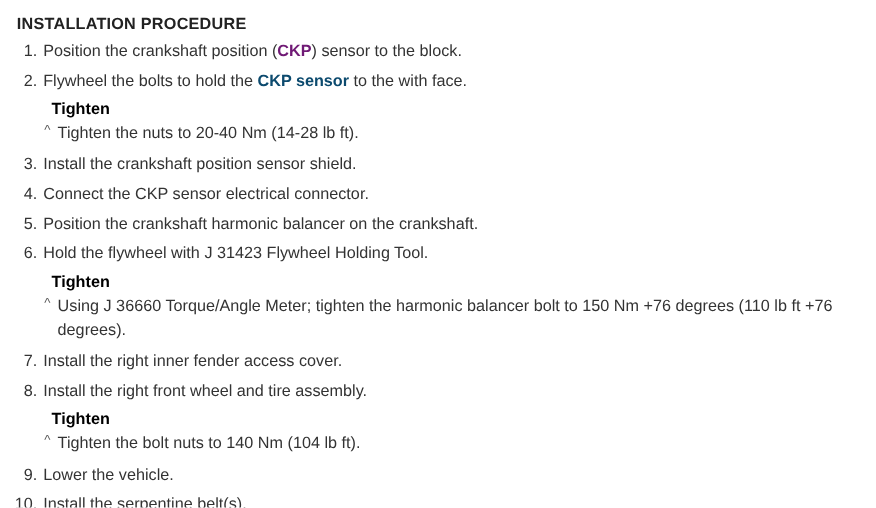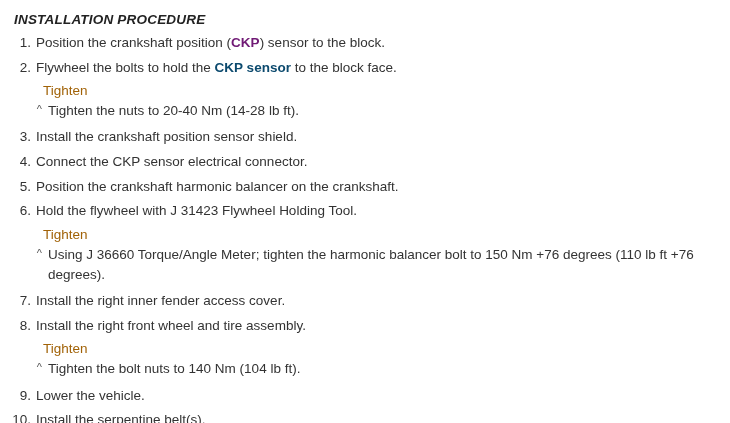--- a/index.html
+++ b/index.html
@@ -19,43 +19,42 @@
     padding: 10px 10px 0 10px;
     box-sizing: border-box;
     width: 730px;
   }
   .proc-title {
     font-weight: bold;
     font-size: 13.5px;
     color: #222222;
     letter-spacing: 0.2px;
     margin: 2px 0 6px 4px;
-    font-style: italic;
   }
   .step {
     display: flex;
     align-items: flex-start;
     margin: 0 0 5px 0;
     line-height: 1.45;
   }
   .step-num {
     width: 26px;
     min-width: 26px;
     text-align: right;
     padding-right: 5px;
     box-sizing: border-box;
     color: #333333;
   }
   .step-text {
     flex: 1;
     color: #333333;
   }
   .tighten-head {
-    font-weight: normal;
-    color: #a16207;
+    font-weight: bold;
+    color: #000000;
     margin: 6px 0 3px 33px;
   }
   .torque-line {
     display: flex;
     align-items: flex-start;
     margin: 0 0 6px 0;
     line-height: 1.5;
   }
   .caret {
     width: 38px;
@@ -88,21 +87,21 @@
 
 <div class="page">
   <div class="proc-title">INSTALLATION PROCEDURE</div>
   <div id="steps-container">
       <div class="step">
         <span class="step-num">1.</span>
         <span class="step-text"><span>Position the crankshaft position (</span><span class="link-bold">CKP</span><span>) sensor to the block.</span></span>
       </div>
       <div class="step">
         <span class="step-num">2.</span>
-        <span class="step-text"><span>Flywheel the bolts to hold the </span><span class="link">CKP sensor</span><span> to the block face.</span></span>
+        <span class="step-text"><span>Flywheel the bolts to hold the </span><span class="link">CKP sensor</span><span> to the with face.</span></span>
       </div>
       <div class="tighten-head">Tighten</div>
       <div class="torque-line">
         <span class="caret">^</span>
         <span class="torque-text wide-wrap"><span>Tighten the nuts to </span><span class="val">20-40 Nm (14-28 lb ft).</span></span>
       </div>
       <div class="step">
         <span class="step-num">3.</span>
         <span class="step-text"><span>Install the crankshaft position sensor shield.</span></span>
       </div>

